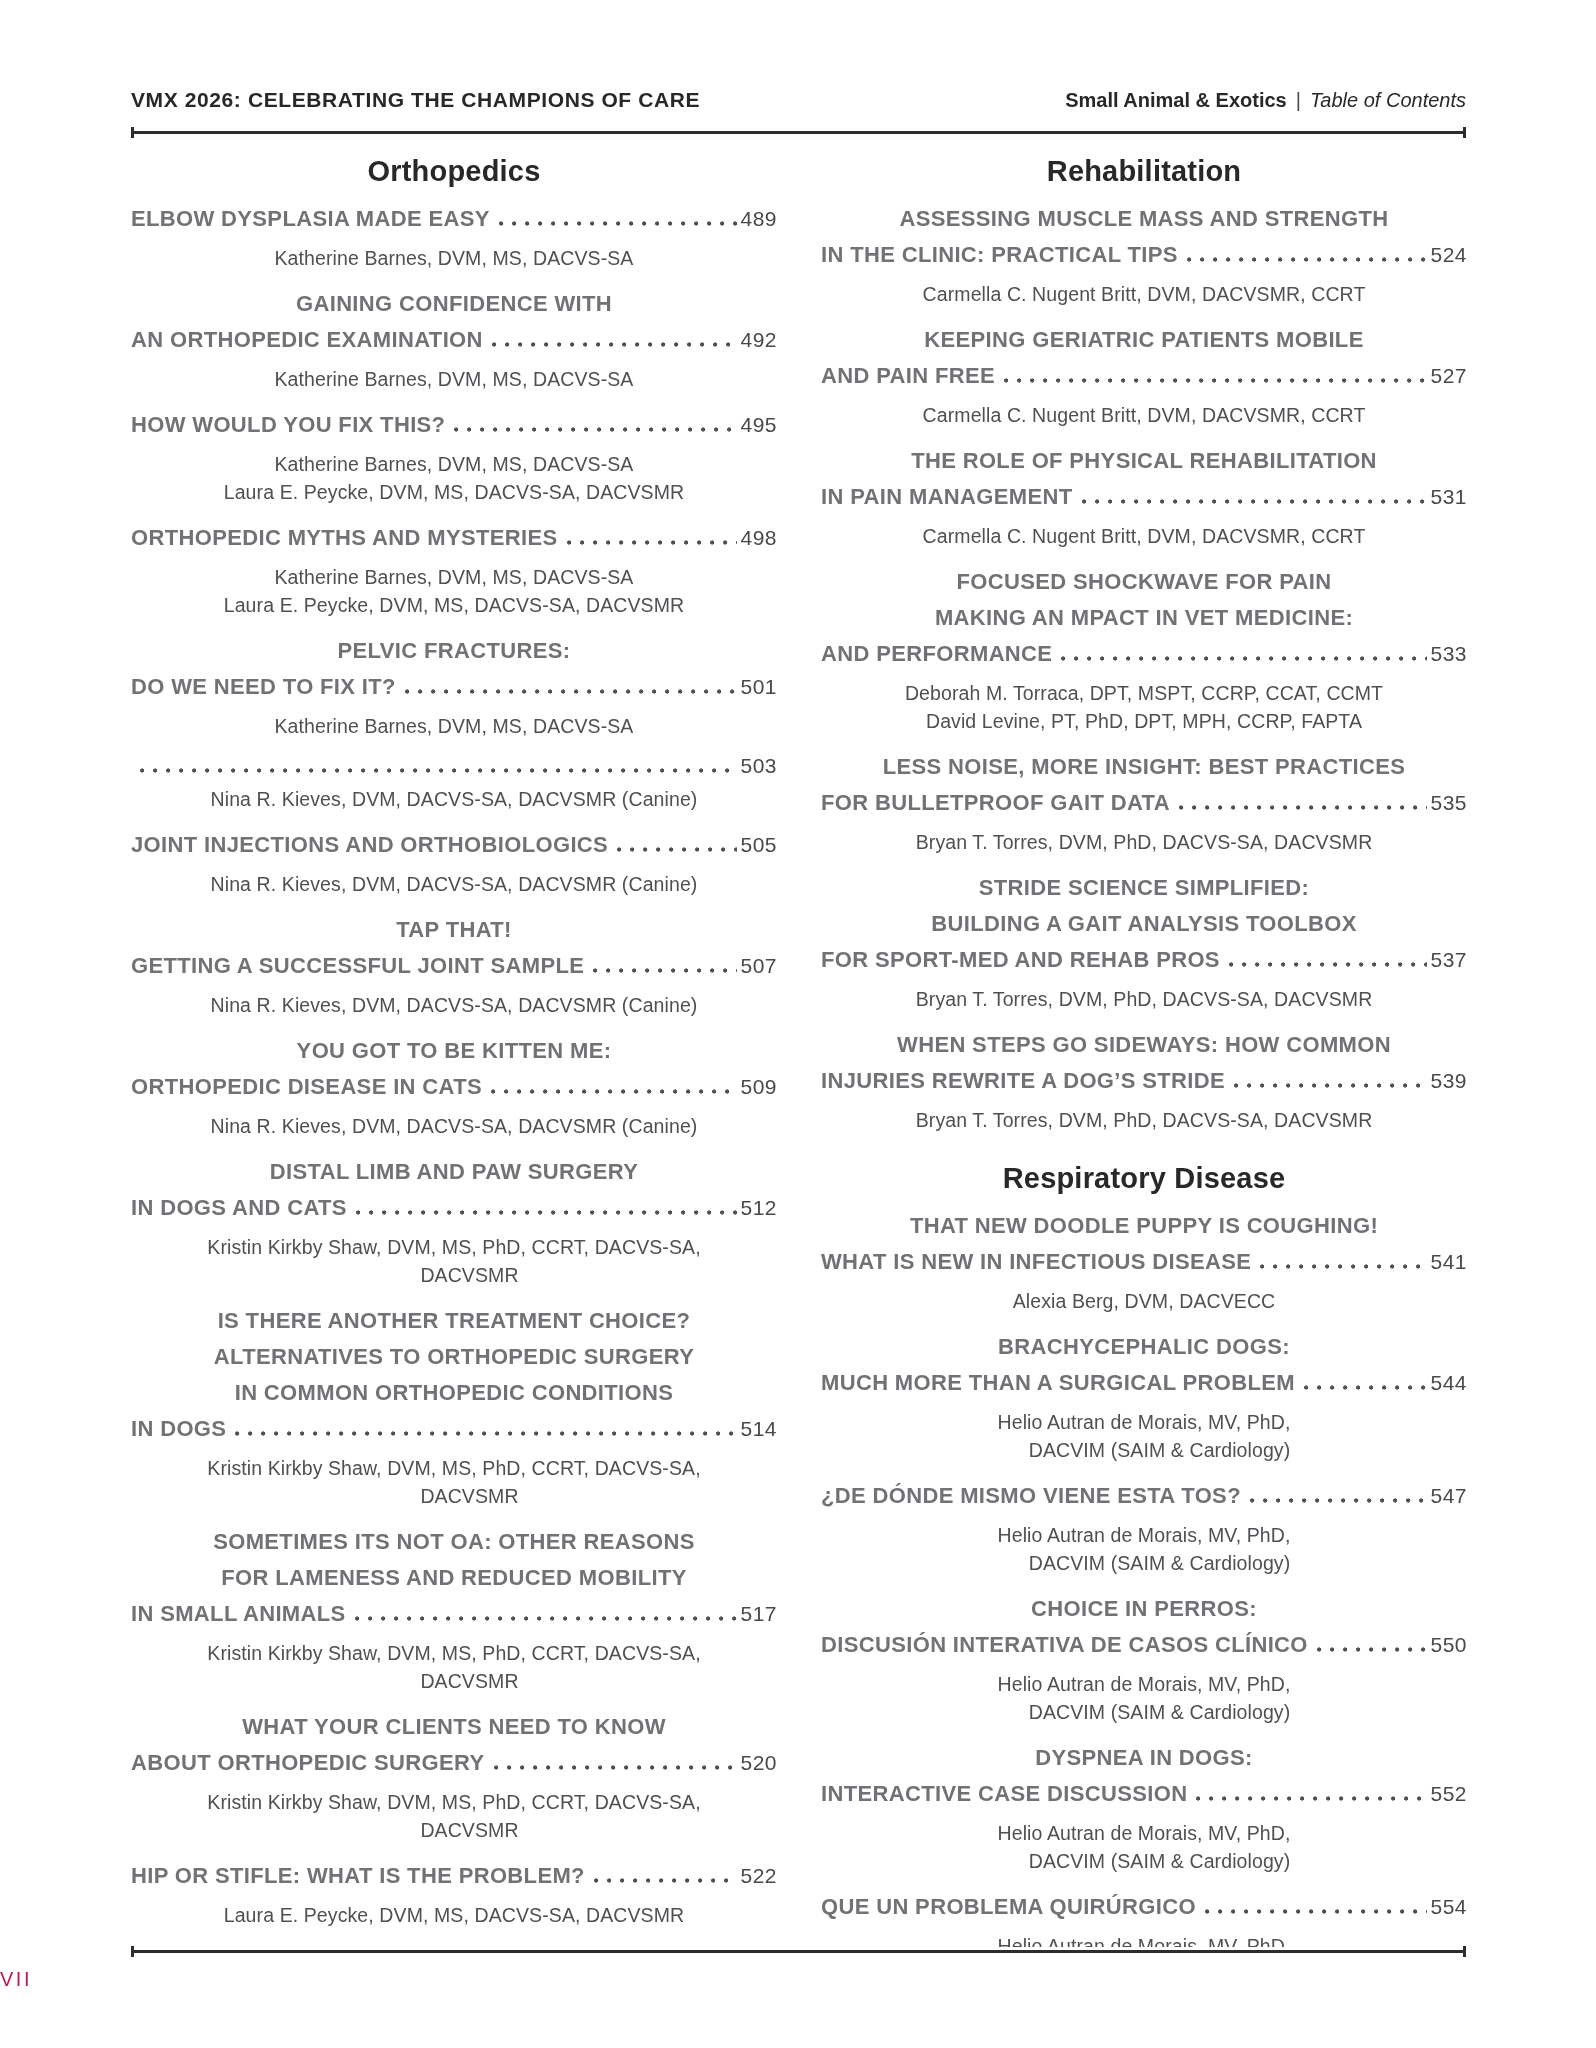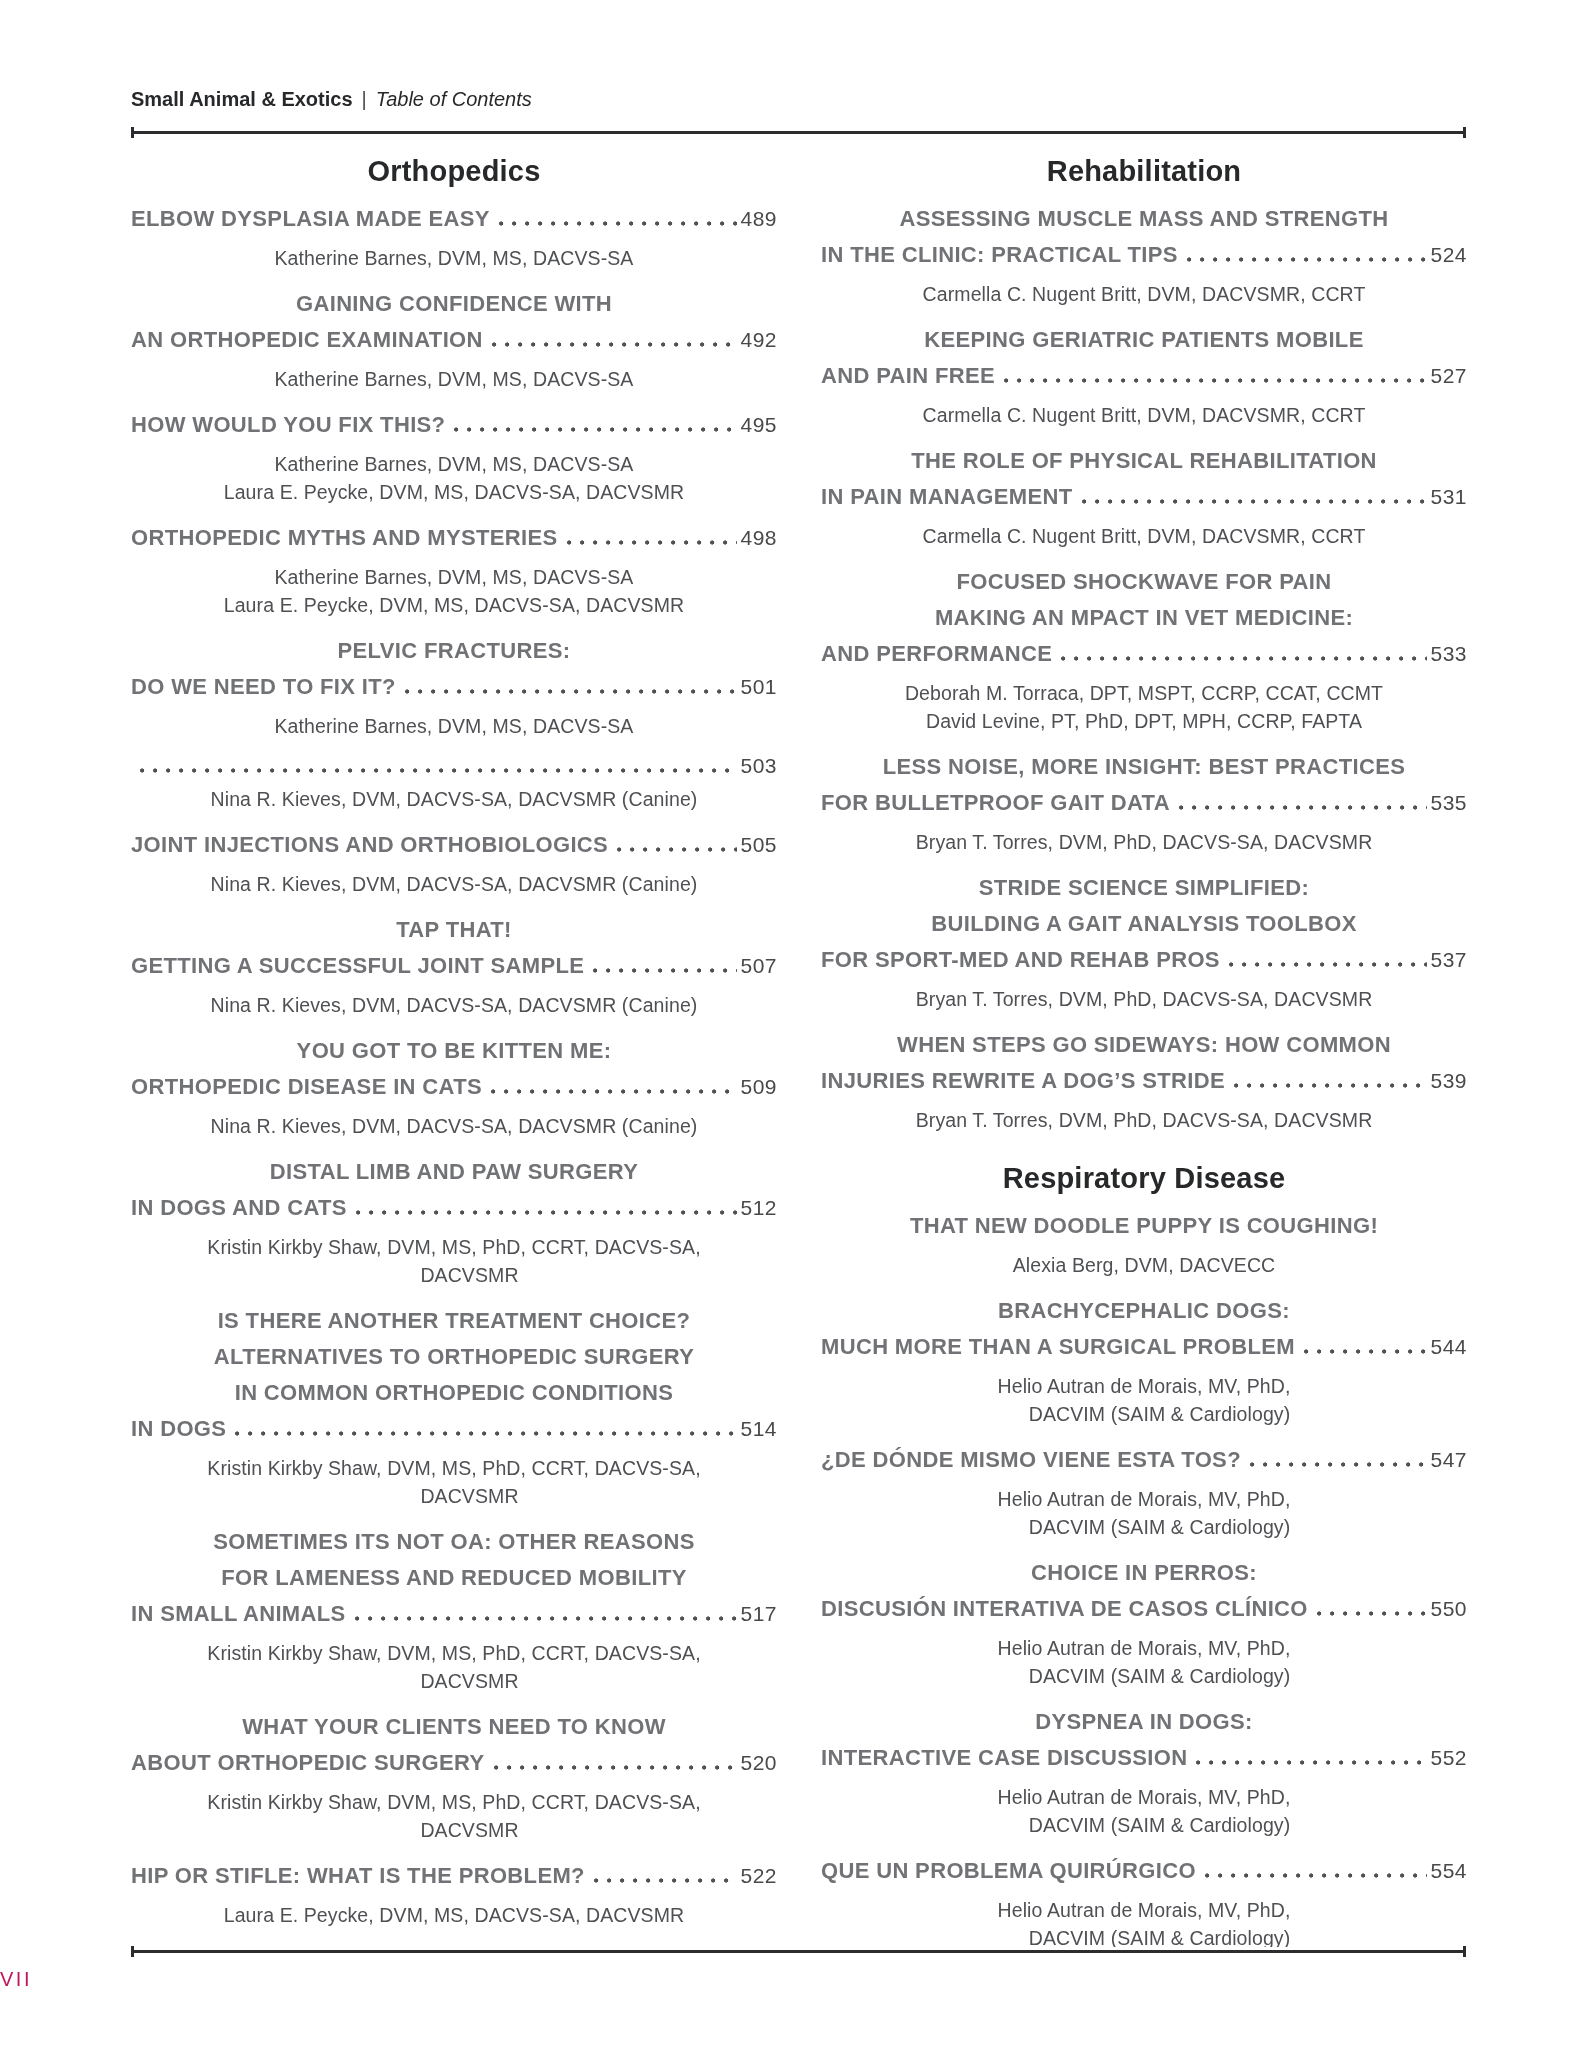--- a/index.html
+++ b/index.html
@@ -40,20 +40,21 @@
   .a-cont{padding-left:31px;}
   
   .folio{position:absolute;top:1968px;left:0;width:100%;font-size:20px;letter-spacing:2.5px;color:#be185d;}
 </style>
 </head>
 <body>
 
 <div class="page">
 
   <header class="hdr">
+    <div class="hdr-left">VMX 2026: CELEBRATING THE CHAMPIONS OF CARE</div>
     <div class="hdr-right">
       <span class="hdr-bold">Small Animal &amp; Exotics</span><span class="hdr-divider">|</span><span class="hdr-italic">Table of Contents</span>
     </div>
   </header>
 
   <div class="rule rule-top"></div>
 
   <main class="columns">
     <section class="col">
         <h2 class="section-heading">Orthopedics</h2>
@@ -292,20 +293,25 @@
             <span class="leader"></span>
             <span class="page-num">539</span>
           </div>
           <div class="authors">
             <div class="a-line">Bryan T. Torres, DVM, PhD, DACVS-SA, DACVSMR</div>
           </div>
         </div>
         <h2 class="section-heading">Respiratory Disease</h2>
         <div class="entry">
           <div class="t-line">THAT NEW DOODLE PUPPY IS COUGHING!</div>
+          <div class="t-last">
+            <span class="t-text">WHAT IS NEW IN INFECTIOUS DISEASE</span>
+            <span class="leader"></span>
+            <span class="page-num">541</span>
+          </div>
           <div class="authors">
             <div class="a-line">Alexia Berg, DVM, DACVECC</div>
           </div>
         </div>
         <div class="entry">
           <div class="t-line">BRACHYCEPHALIC DOGS:</div>
           <div class="t-last">
             <span class="t-text">MUCH MORE THAN A SURGICAL PROBLEM</span>
             <span class="leader"></span>
             <span class="page-num">544</span>

